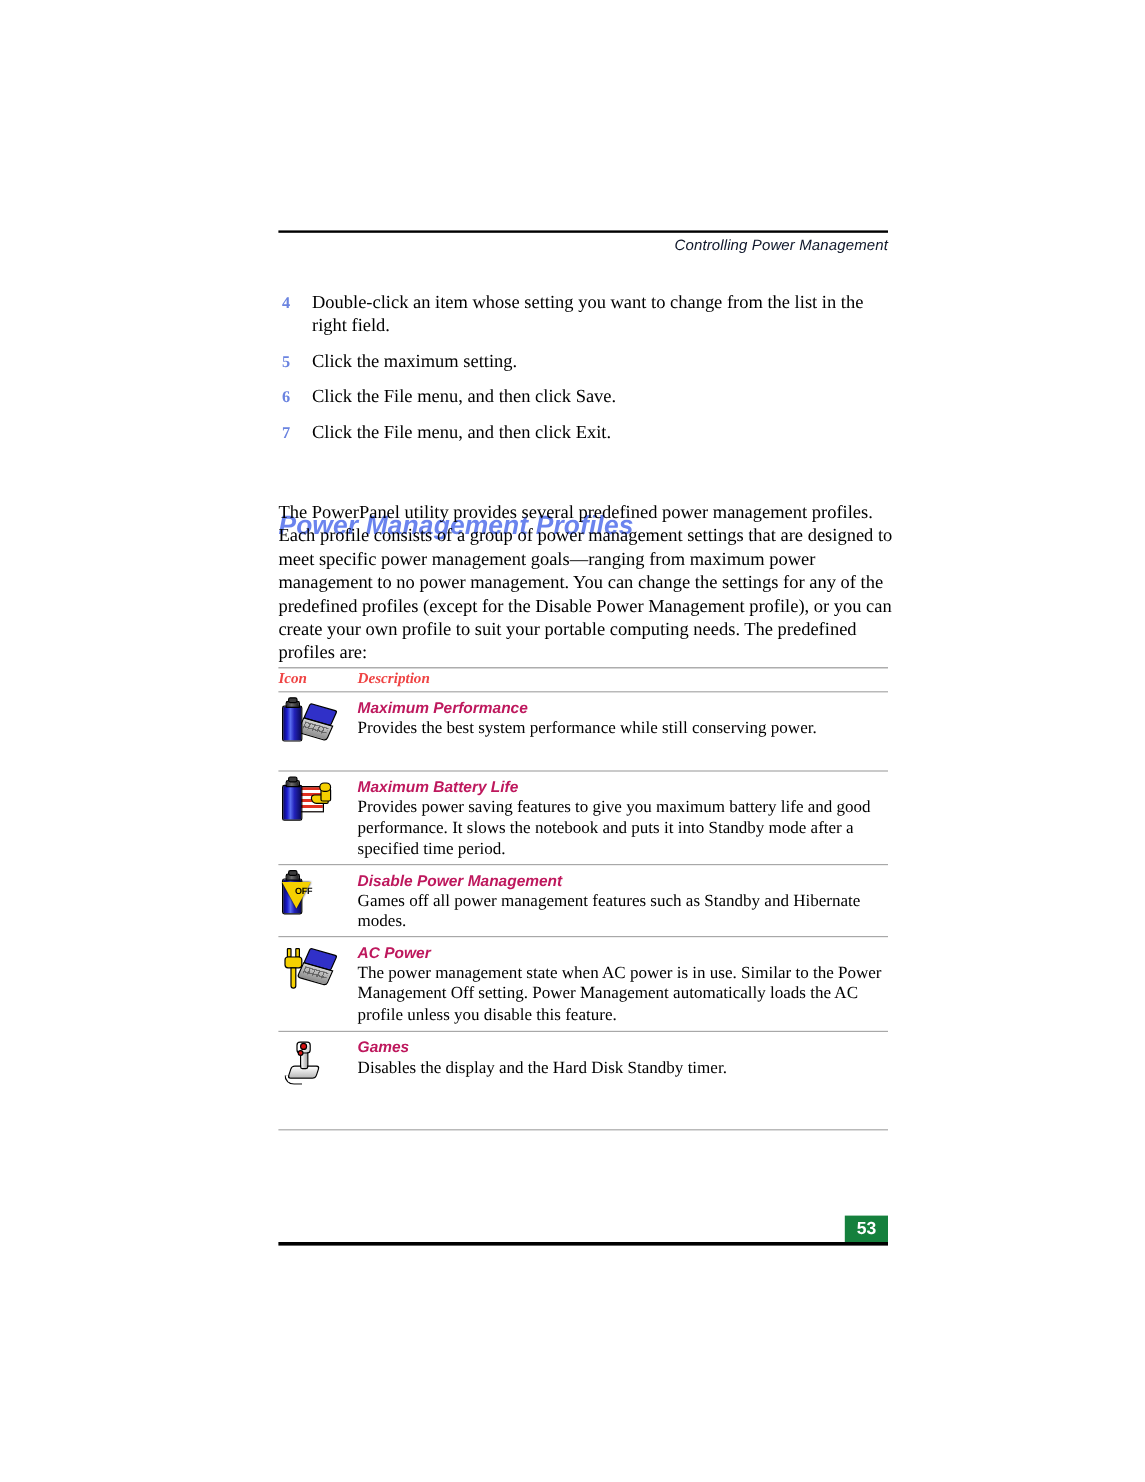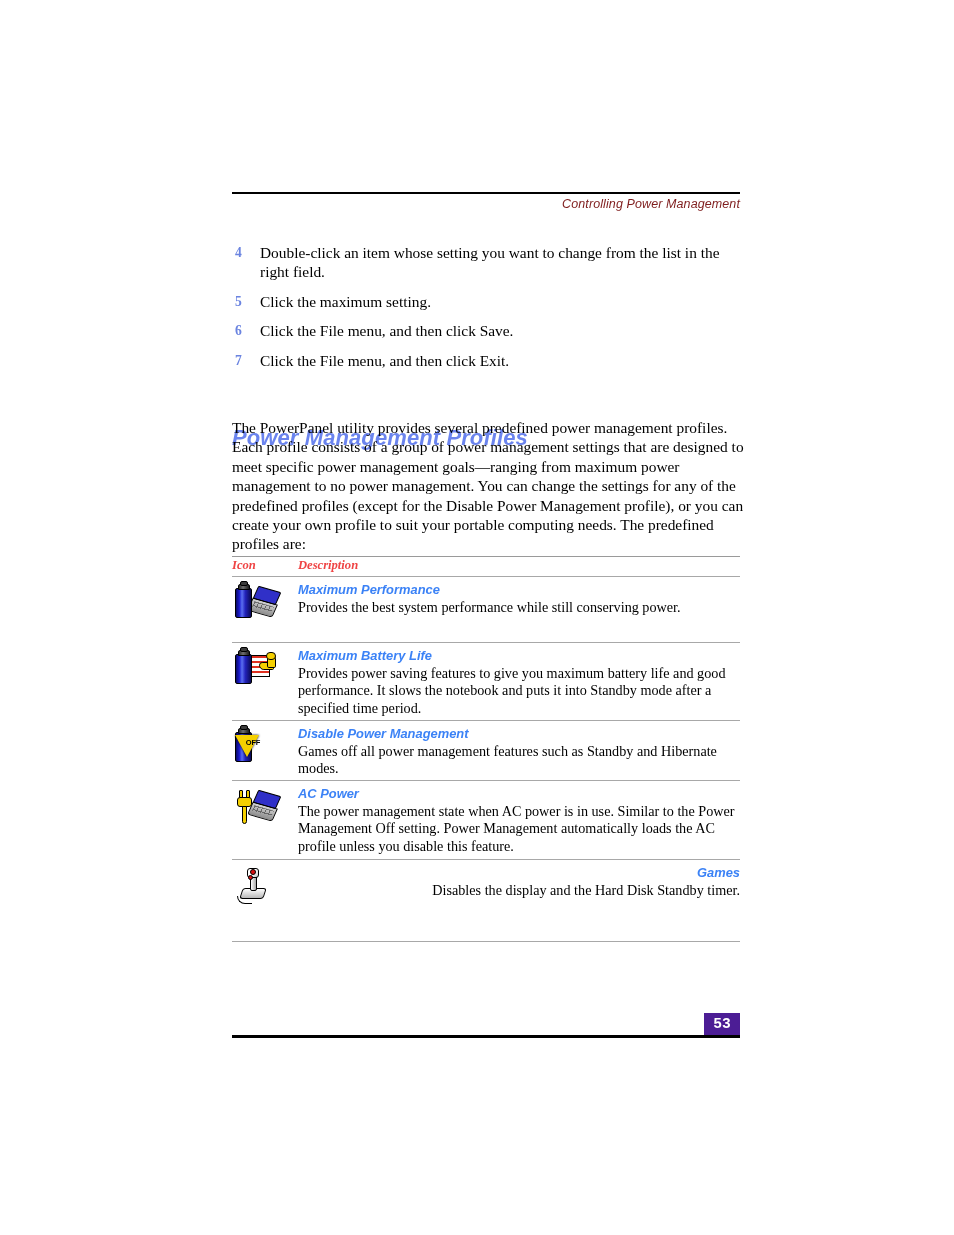--- a/index.html
+++ b/index.html
@@ -36,21 +36,21 @@
   .running-header {
     position: absolute;
     left: 0;
     top: 197px;
     width: 508px;
     text-align: right;
     font-family: "Liberation Sans", "DejaVu Sans", sans-serif;
     font-style: italic;
     font-size: 12.5px;
     letter-spacing: 0.1px;
-    color: #7f1d1d;
+    color: #0f172a;
     white-space: nowrap;
   }
 
   
   .steps {
     position: absolute;
     left: 0;
     top: 243px;
     width: 508px;
   }
@@ -141,35 +141,35 @@
   .td-desc {
     flex: 1 1 auto;
     padding-top: 5px;
     padding-bottom: 6px;
   }
   .profile-name {
     font-family: "Liberation Sans", "DejaVu Sans", sans-serif;
     font-weight: bold;
     font-style: italic;
     font-size: 12.9px;
-    color: #3b82f6;
+    color: #be185d;
     line-height: 16px;
     margin-bottom: 1px;
     white-space: nowrap;
   }
   .profile-desc {
     font-size: 14.2px;
     line-height: 17.2px;
   }
 
   .row-max-perf  .td-desc { padding-bottom: 26px; }
   .row-max-batt  .td-desc { padding-bottom: 3px; }
   .row-disable   .td-desc { padding-bottom: 3px; }
   .row-ac        .td-desc { padding-bottom: 4px; }
-  .row-games     .td-desc { padding-bottom: 42px; text-align: right; }
+  .row-games     .td-desc { padding-bottom: 42px; }
 
   
   .icon-box {
     position: relative;
     width: 44px;
     height: 38px;
   }
 
   
   .bat {
@@ -394,23 +394,23 @@
     border-radius: 0 0 0 8px;
   }
 
   
   .page-num-box {
     position: absolute;
     right: 0;
     top: 1013px;
     width: 36px;
     height: 22px;
-    background: #4c1d95;
+    background: #15803d;
     color: #ffffff;
-    font-family: Liberation Mono, monospace;
+    font-family: Liberation Sans, sans-serif;
     font-weight: bold;
     font-size: 14.6px;
     display: flex;
     align-items: center;
     justify-content: center;
   }
   .footer-rule {
     position: absolute;
     left: 0;
     top: 1035px;

